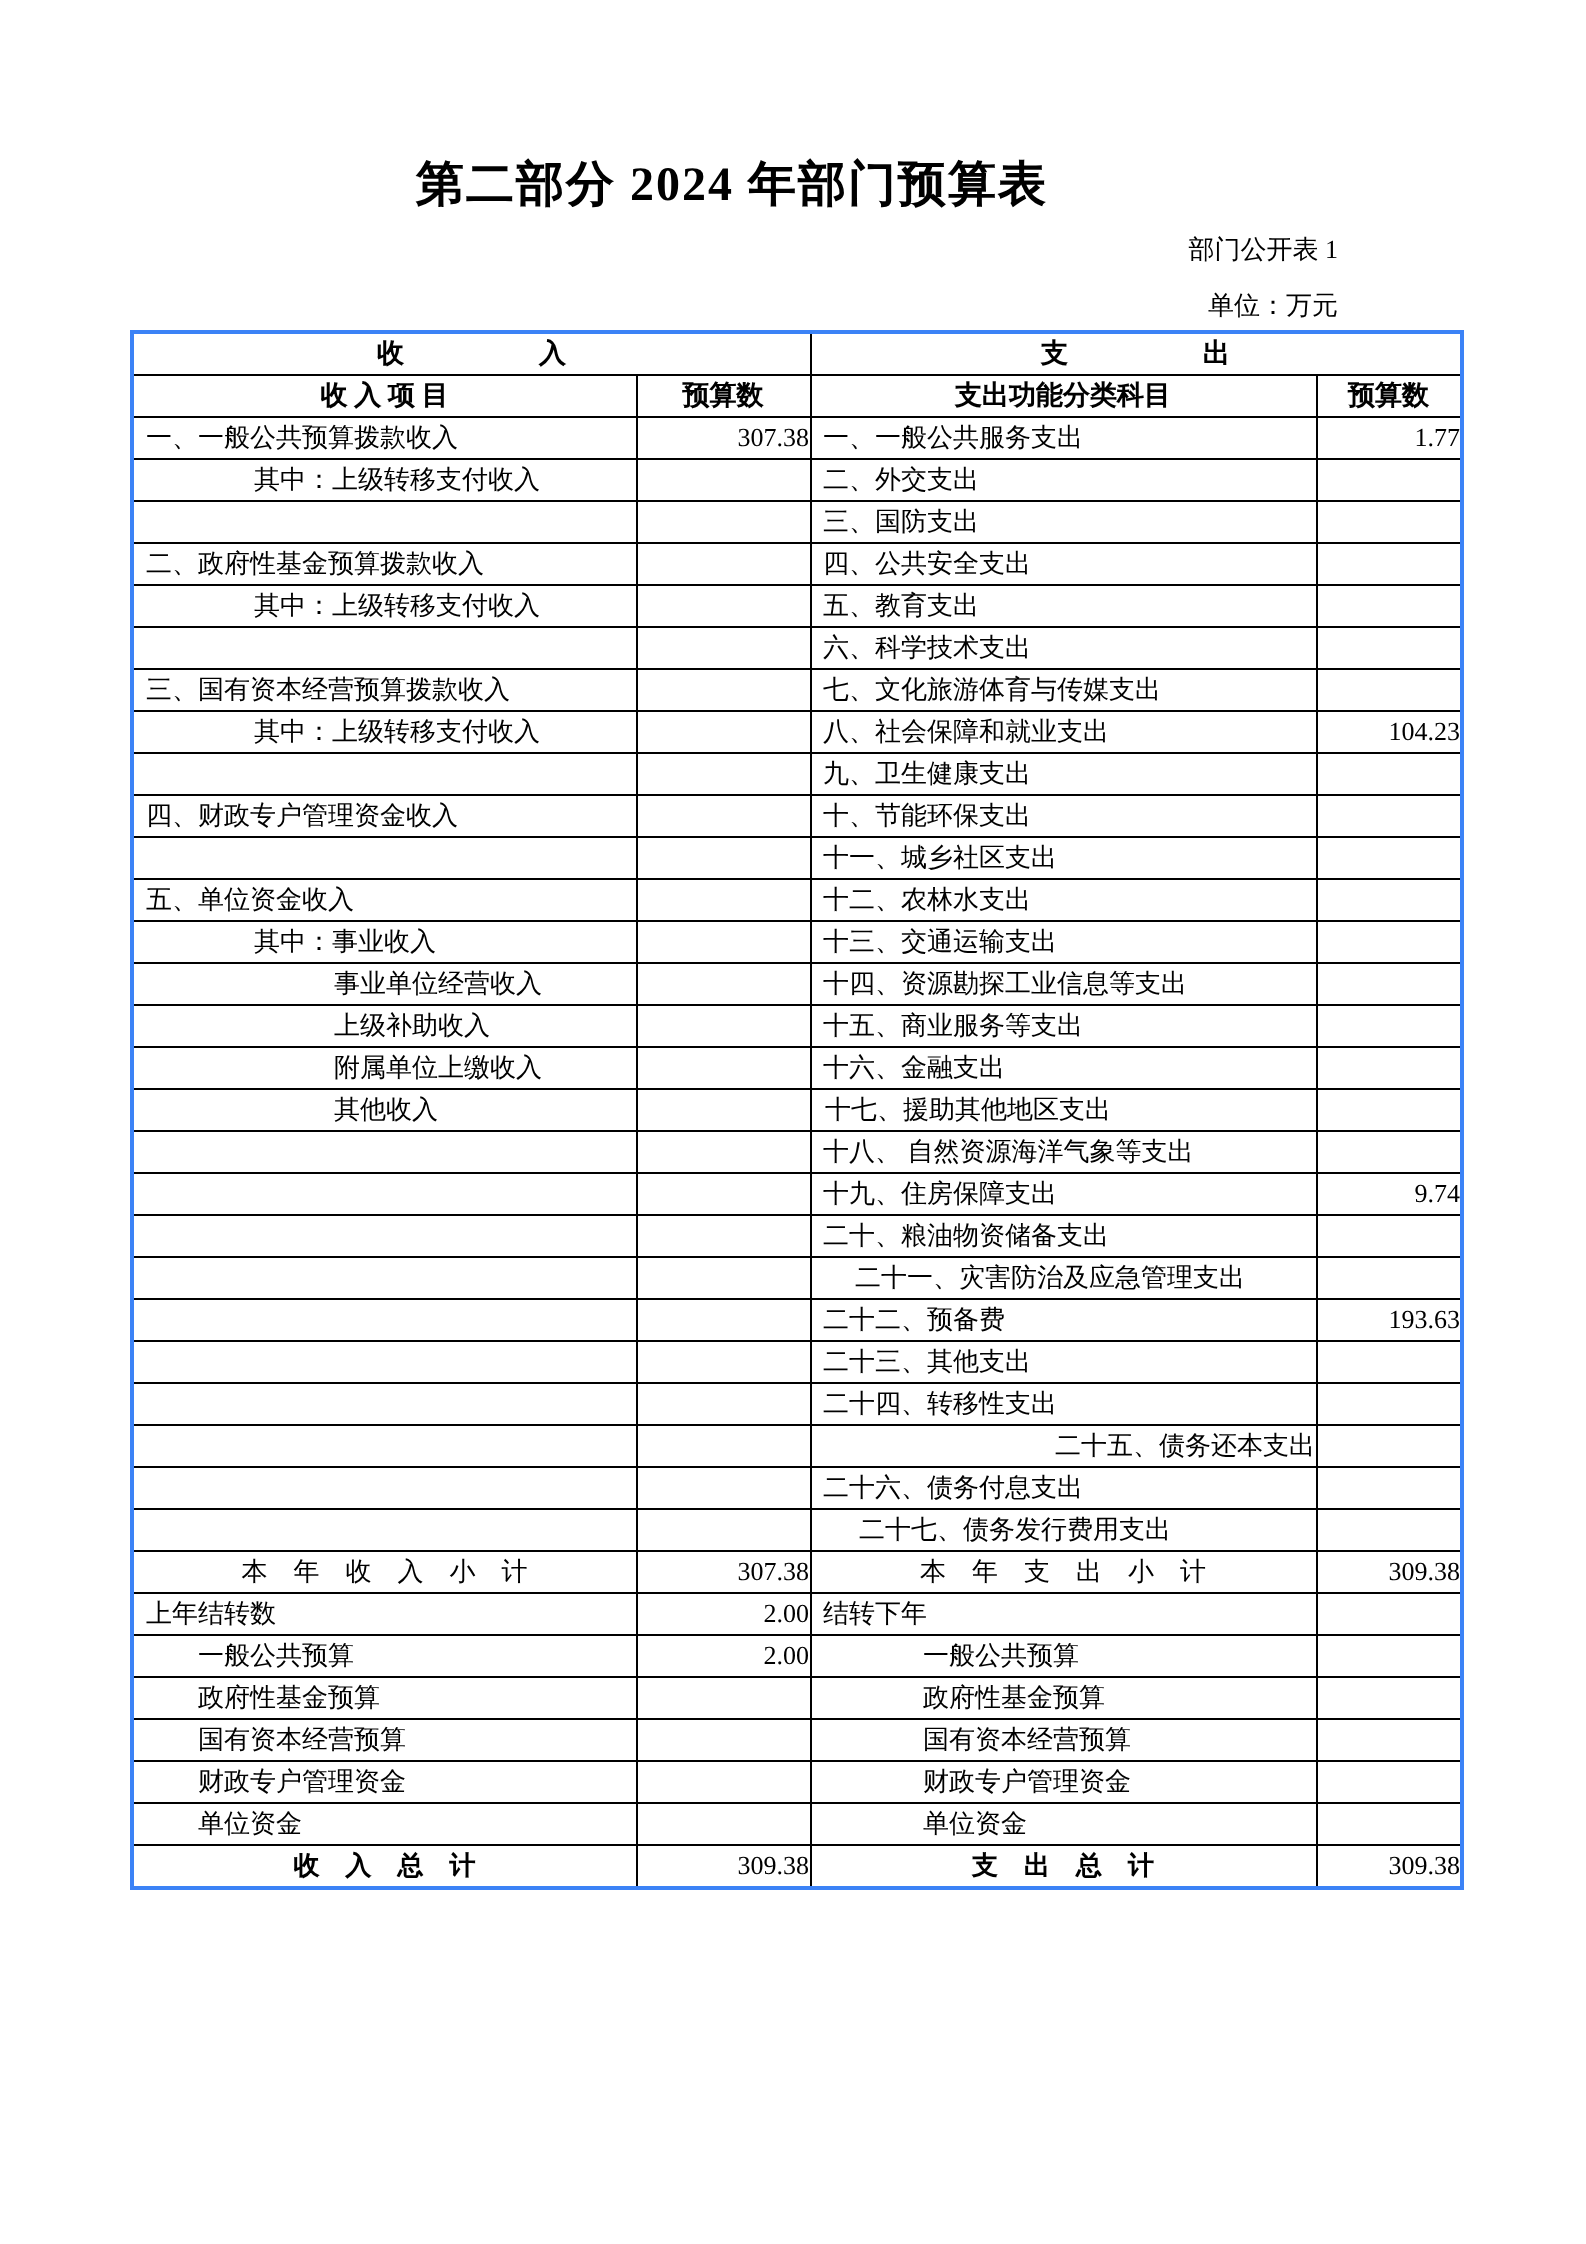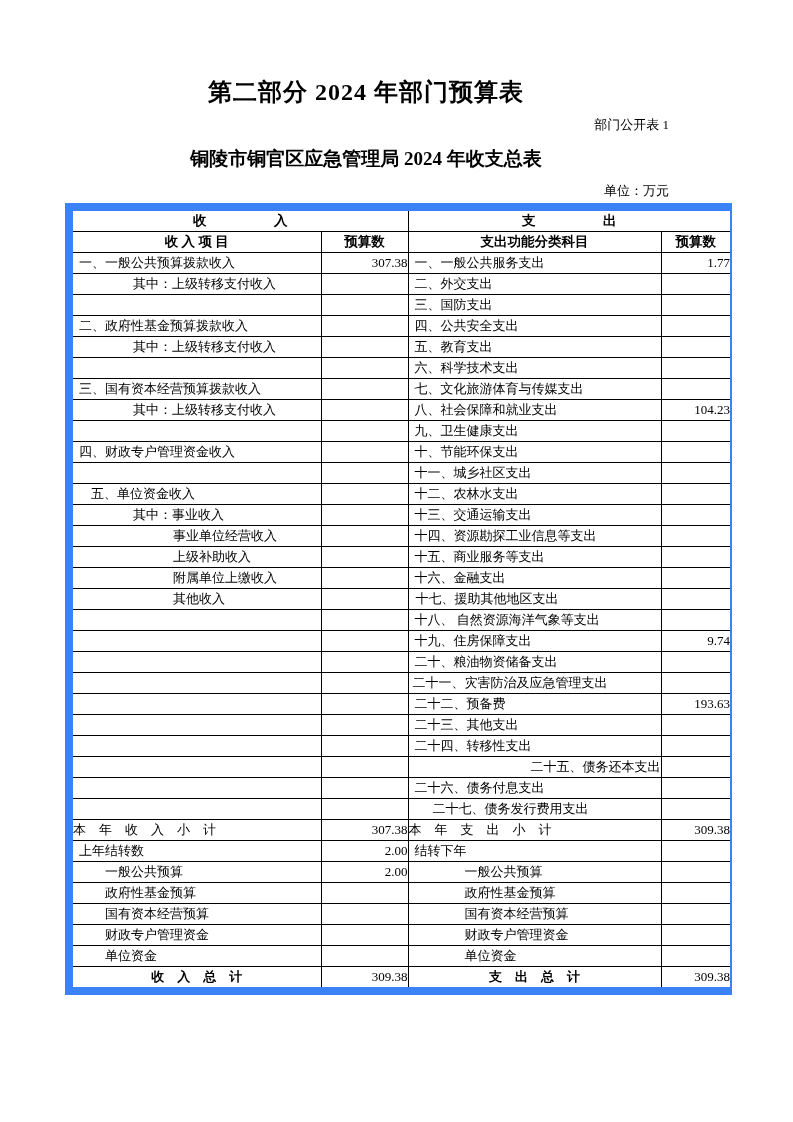--- a/index.html
+++ b/index.html
@@ -34,53 +34,52 @@
     margin-right:63px;
     text-align:right;
     font-size:13px;
   }
   table.budget {
     margin-left:65px;
     margin-top:3px;
     width:665px;
     border-collapse:collapse;
     table-layout:fixed;
-    border:8px solid #3b82f6;
+    border:2px solid #3b82f6;
     font-family:Liberation Serif, serif;
   }
   table.budget th, table.budget td {
     border:1px solid #000;
     height:20px;
     line-height:20px;
     font-size:13px;
     vertical-align:middle;
     white-space:nowrap;
     overflow:hidden;
     padding:0;
   }
   table.budget th {
     font-weight:bold;
     text-align:center;
     font-size:13.5px;
   }
   td.item { text-align:left; }
   td.val  { text-align:right; padding-right:3px; }
-  tr.subtotal td.item { text-align:left; padding-left:0 !important; }
+  tr.subtotal td.item { text-align:center; padding-left:0 !important; }
   tr.total td.item { text-align:center !important; padding-left:0 !important; font-weight:bold; }
 </style>
 </head>
 <body>
 
 <div class="page">
 
   <div class="doc-title">第二部分 2024 年部门预算表</div>
 
   <div class="table-tag">部门公开表 1</div>
 
-  <div class="doc-subtitle">铜陵市铜官区应急管理局 2024 年收支总表</div>
 
   <div class="unit-note">单位：万元</div>
 
   <table class="budget">
     <colgroup>
       <col style="width:252px">
       <col style="width:87px">
       <col style="width:253px">
       <col style="width:73px">
     </colgroup>
@@ -157,21 +156,21 @@
           <td class="item" style="padding-left: 6px;">十、节能环保支出</td>
           <td class="val"></td>
         </tr>
         <tr>
           <td class="item" style="padding-left: 6px;"></td>
           <td class="val"></td>
           <td class="item" style="padding-left: 6px;">十一、城乡社区支出</td>
           <td class="val"></td>
         </tr>
         <tr>
-          <td class="item" style="padding-left: 18px;">五、单位资金收入</td>
+          <td class="item" style="padding-left: 6px;">五、单位资金收入</td>
           <td class="val"></td>
           <td class="item" style="padding-left: 6px;">十二、农林水支出</td>
           <td class="val"></td>
         </tr>
         <tr>
           <td class="item" style="padding-left: 60px;">其中：事业收入</td>
           <td class="val"></td>
           <td class="item" style="padding-left: 6px;">十三、交通运输支出</td>
           <td class="val"></td>
         </tr>
@@ -213,21 +212,21 @@
         </tr>
         <tr>
           <td class="item" style="padding-left: 6px;"></td>
           <td class="val"></td>
           <td class="item" style="padding-left: 6px;">二十、粮油物资储备支出</td>
           <td class="val"></td>
         </tr>
         <tr>
           <td class="item" style="padding-left: 6px;"></td>
           <td class="val"></td>
-          <td class="item" style="padding-left: 4px;">二十一、灾害防治及应急管理支出</td>
+          <td class="item" style="padding-left: 22px;">二十一、灾害防治及应急管理支出</td>
           <td class="val"></td>
         </tr>
         <tr>
           <td class="item" style="padding-left: 6px;"></td>
           <td class="val"></td>
           <td class="item" style="padding-left: 6px;">二十二、预备费</td>
           <td class="val">193.63</td>
         </tr>
         <tr>
           <td class="item" style="padding-left: 6px;"></td>

